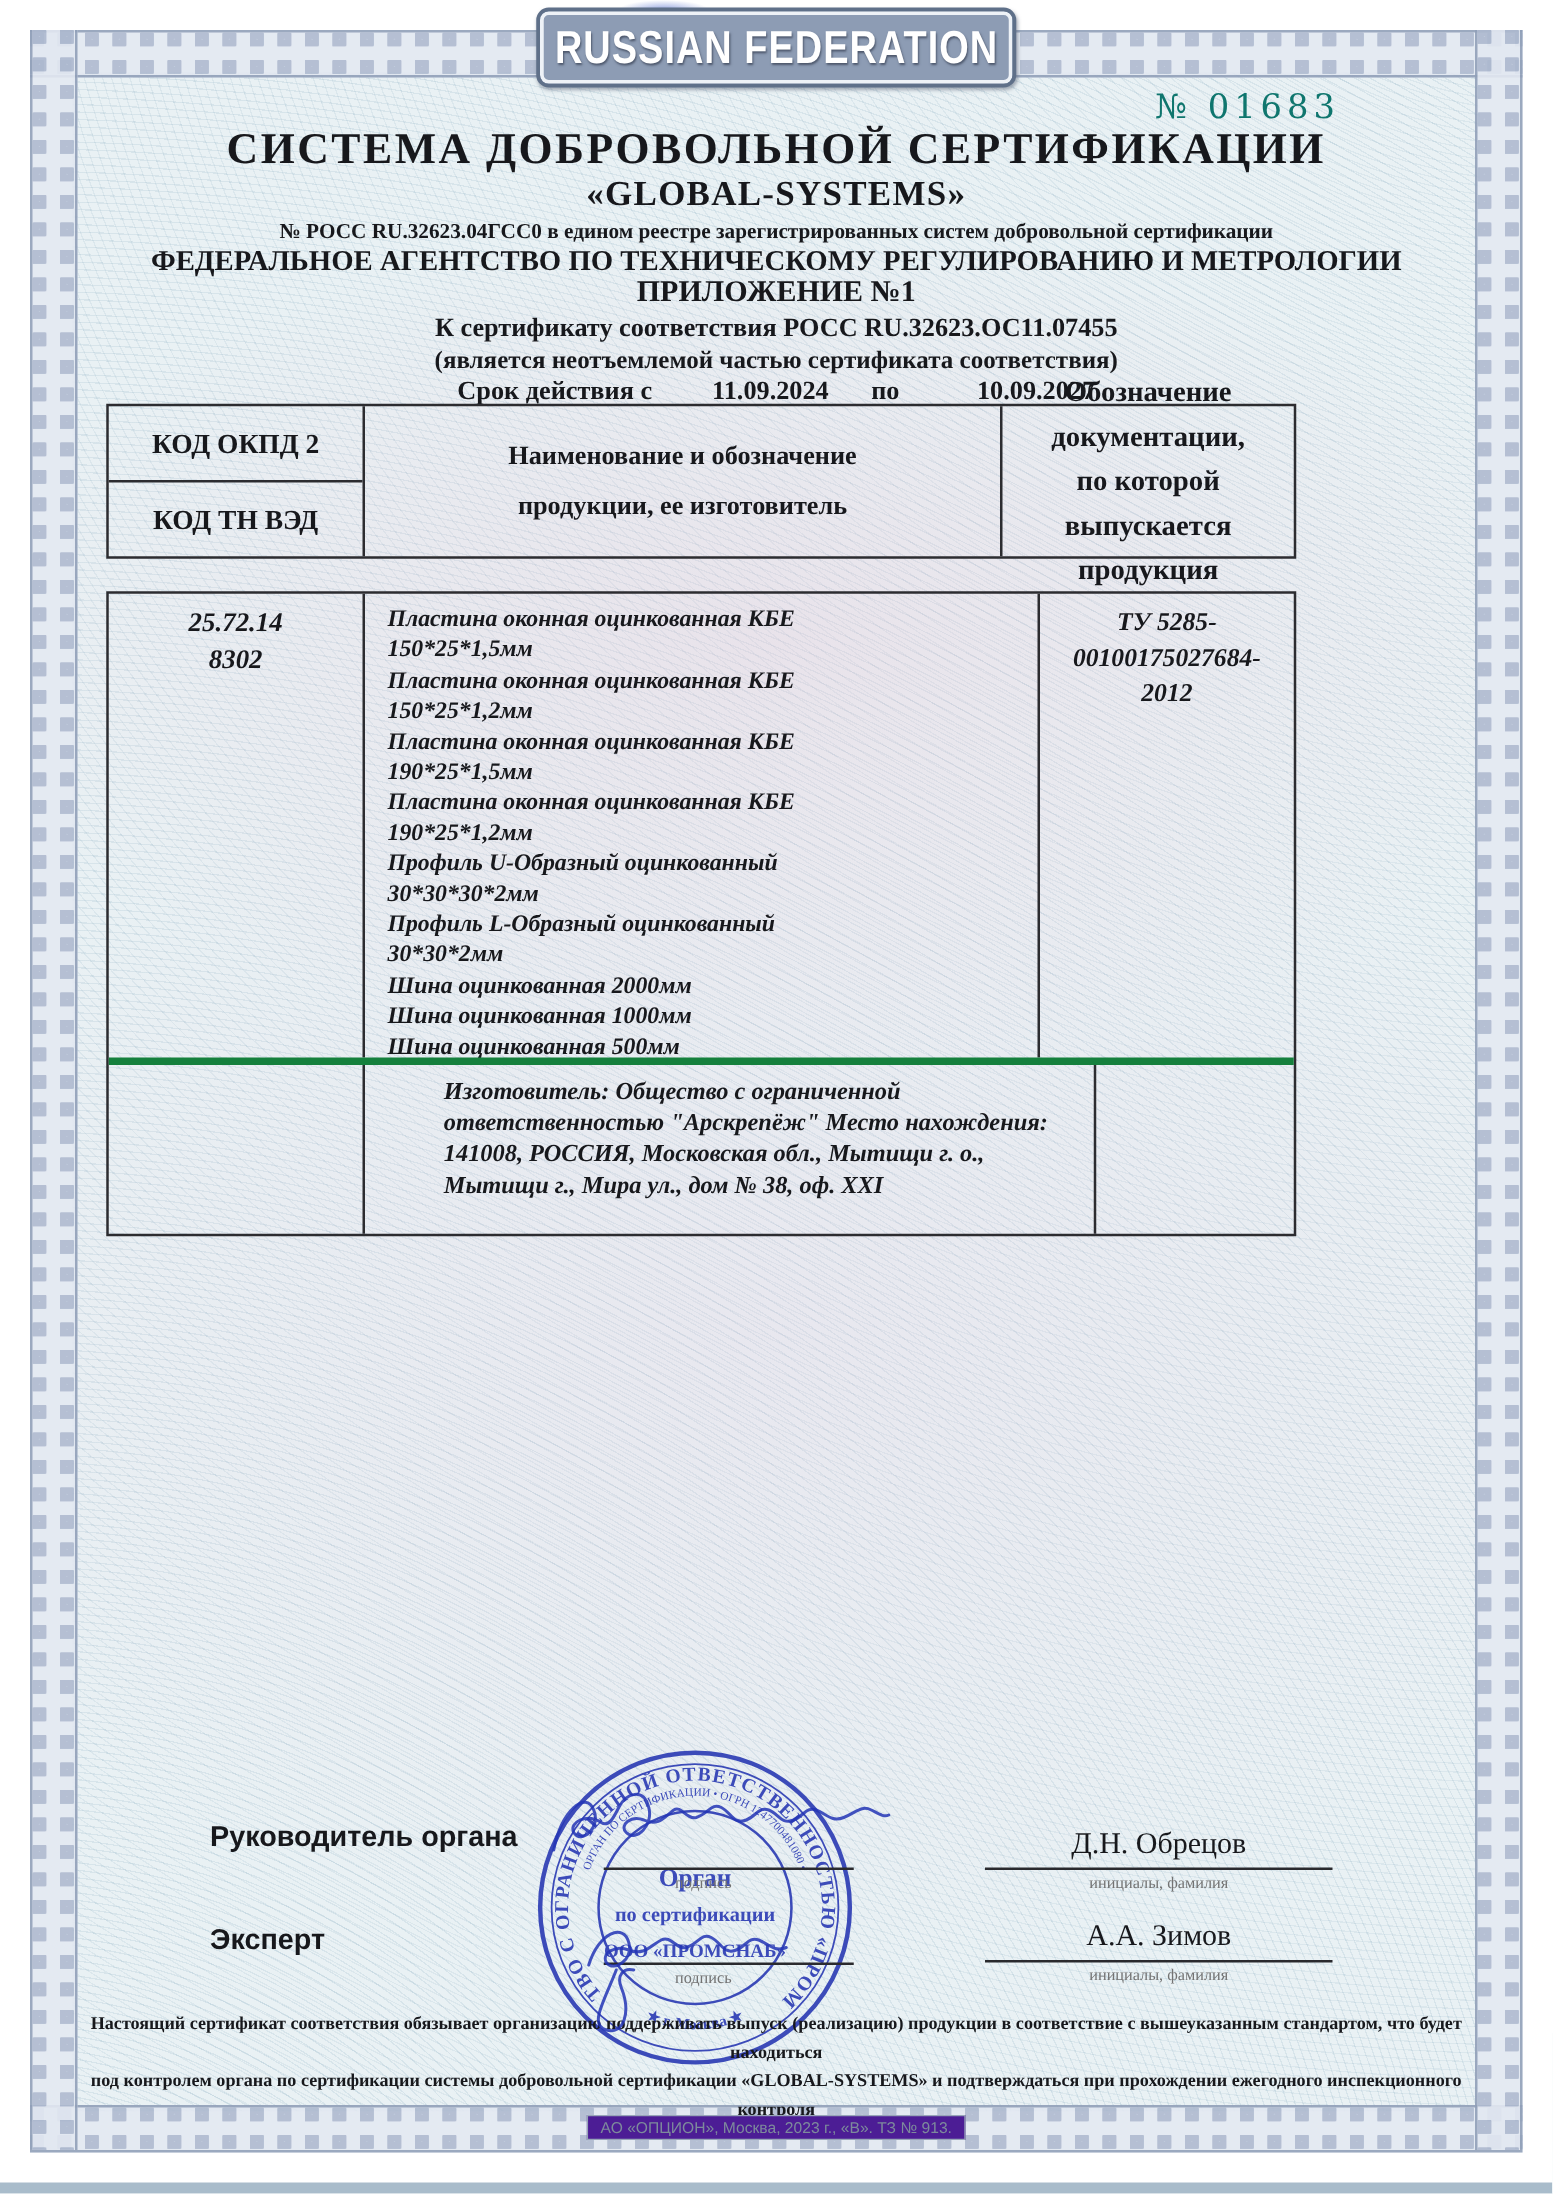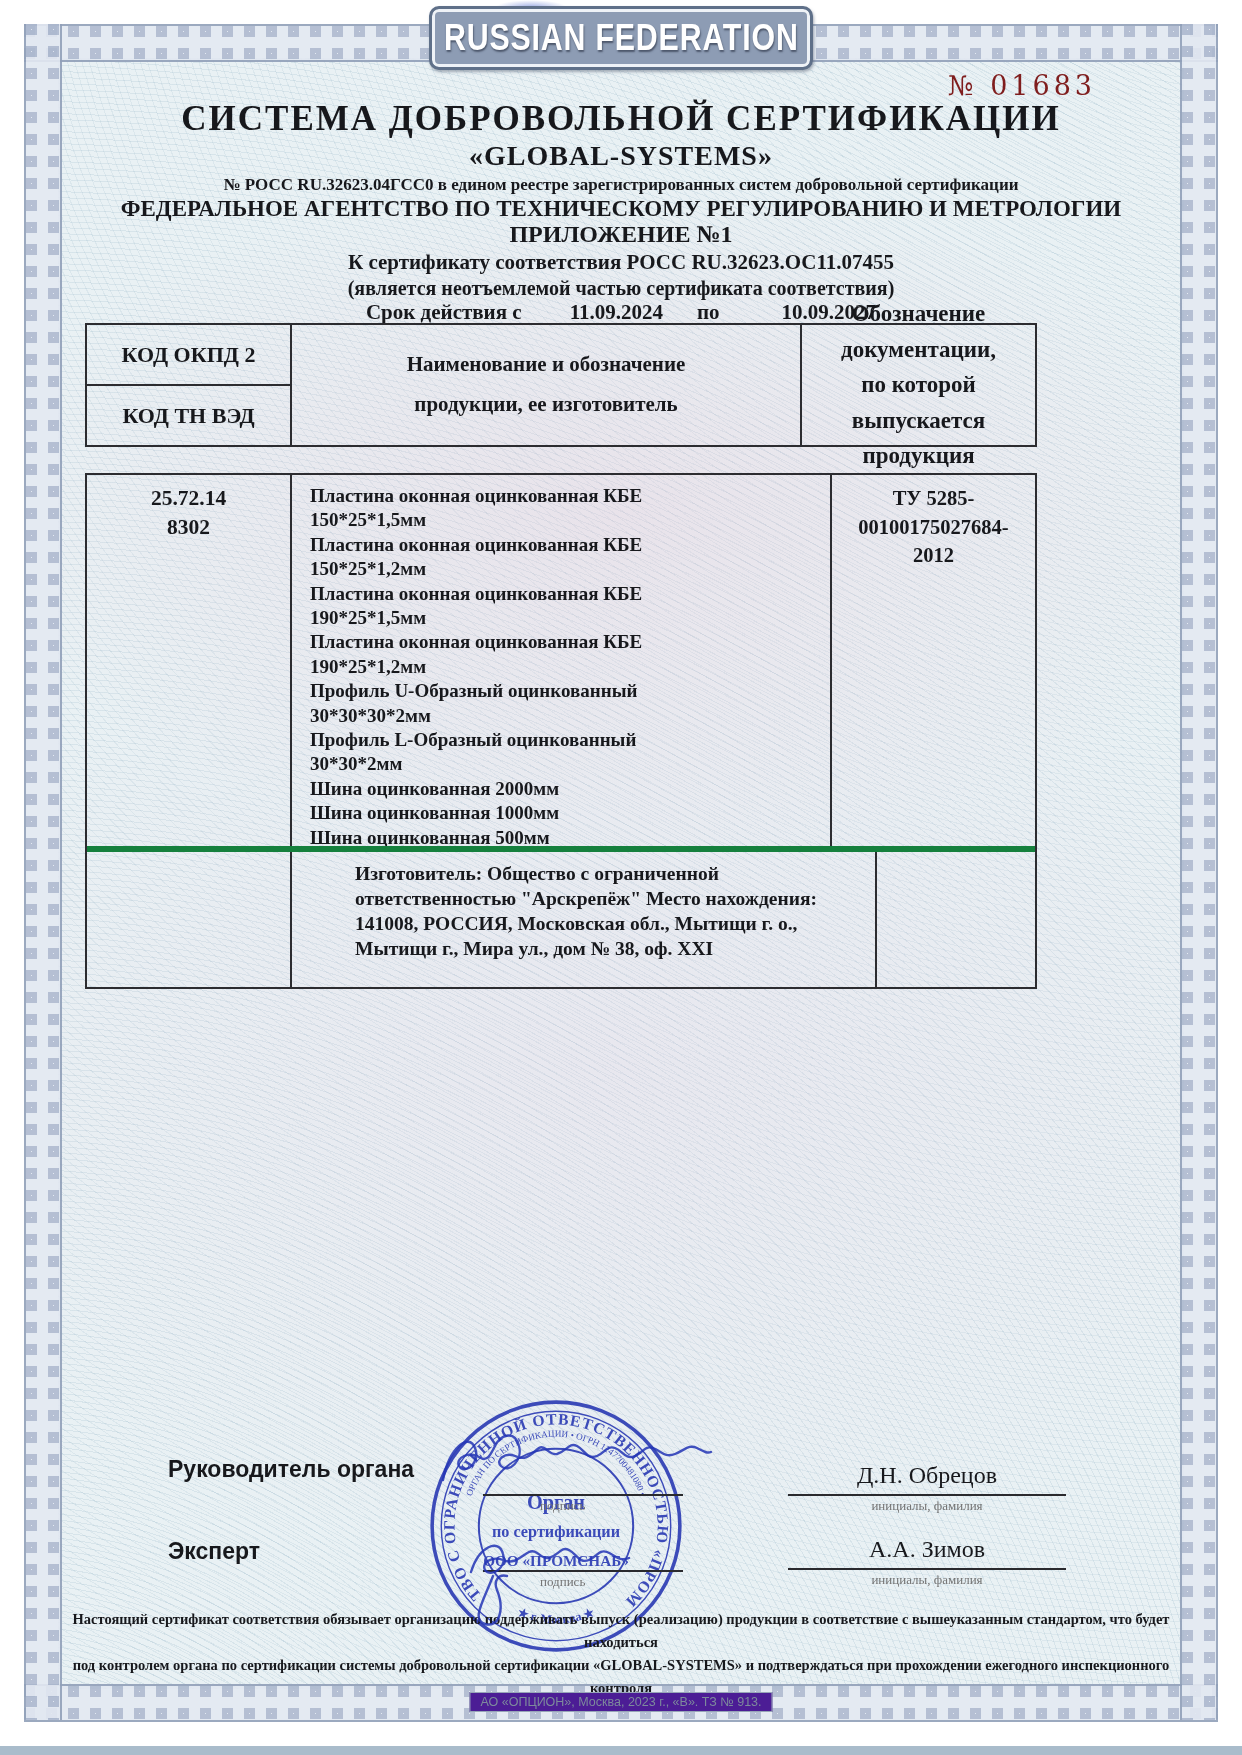--- a/index.html
+++ b/index.html
@@ -40,21 +40,21 @@
   
   .banner { position:absolute; top:6px; left:50%; transform:translateX(-50%);
     width:378px; height:58px; background:#8d9cb4; border:3px solid #5f7089; border-radius:10px;
     box-shadow: inset 0 0 0 3px #eef2f7, 1px 2px 3px rgba(90,100,120,.5);
     display:flex; align-items:center; justify-content:center; z-index:4; }
   .banner-text { font-family:"Liberation Sans", sans-serif; font-weight:bold; font-size:37px;
     color:#ffffff; letter-spacing:1px; transform:scaleX(.82); white-space:nowrap;
     text-shadow:1px 2px 2px rgba(70,80,100,.9); }
 
   .cert-no { position:absolute; top:70px; left:924px; font-family:"DejaVu Serif", serif;
-    font-size:27px; color:#7f1d1d; letter-spacing:4px; z-index:3;margin-left:24px; }
+    font-size:27px; color:#0f766e; letter-spacing:4px; z-index:3; }
 
   
   .titles { position:absolute; left:60px; right:60px; top:100px; text-align:center; font-weight:bold; z-index:2; }
   .t1 { font-size:35px; line-height:38px; letter-spacing:2px; }
   .t2 { font-size:28px; line-height:36px; letter-spacing:1px; }
   .t3 { font-size:17px; line-height:22px; }
   .t4 { font-size:23px; line-height:25px; }
   .t5 { font-size:24px; line-height:27px; }
   .t6 { font-size:21px; line-height:28px; }
   .t7 { font-size:20px; line-height:24px; }
@@ -69,21 +69,21 @@
     font-size:22px; font-weight:bold; }
   .th-col1 .cell.first { border-bottom:2px solid #2c2c30; }
   .th-col2 { width:508px; border-right:2px solid #2c2c30; display:flex; align-items:center;
     justify-content:center; text-align:center; font-size:21px; font-weight:bold;
     line-height:1.9; white-space:pre-line; }
   .th-col3 { flex:1; display:flex; align-items:center; justify-content:center; text-align:center;
     font-size:23px; font-weight:bold; line-height:1.55; white-space:pre-line; }
 
   .tbl-body { position:absolute; left:85px; top:473px; width:948px; height:512px;
     border:2.5px solid #2c2c30; display:flex; flex-direction:column; z-index:2; }
-  .tb-row { display:flex; min-height:0; }
+  .tb-row { display:flex; min-height:0;font-style:italic; }
   .tb-row.r1 { height:371px; }
   .tb-row.r2 { flex:1; border-top:6px solid #15803d;gap:45px; }
   .tb-c1 { width:203px; border-right:2px solid #2c2c30; text-align:center; font-weight:bold;
     font-size:21.5px; line-height:1.35; padding-top:9px; }
   .tb-c2 { width:508px; border-right:2px solid #2c2c30; padding:9px 12px 0 18px; }
   .tb-c3 { flex:1; text-align:center; font-weight:bold; font-size:20.5px; line-height:1.4;
     padding:9px 8px 0 8px; white-space:pre-line;border-radius:26px; }
   .product { font-weight:bold; font-size:19px; line-height:24.4px; white-space:pre-line; }
   .manufacturer { font-weight:bold; font-size:19.5px; line-height:25px; }
 

